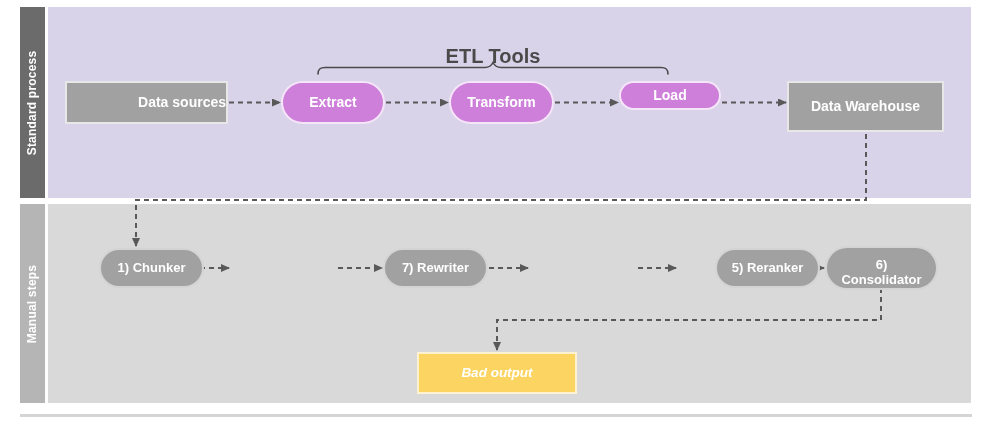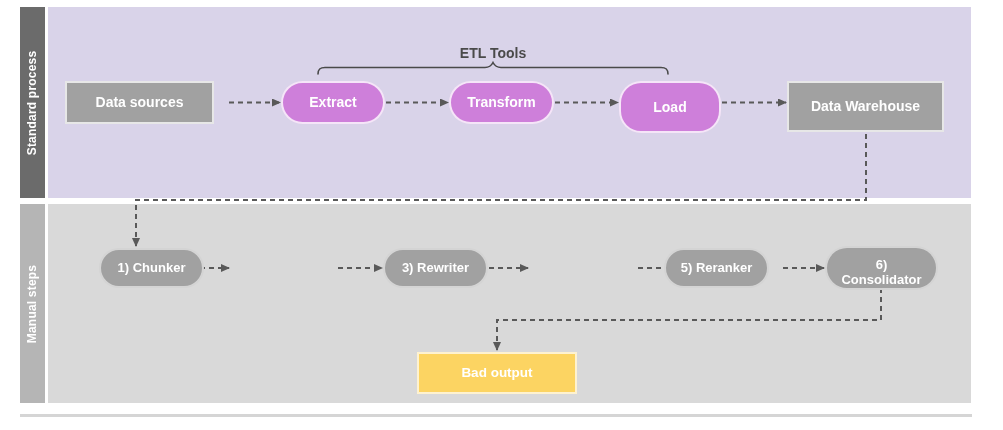--- a/index.html
+++ b/index.html
@@ -33,24 +33,24 @@
   .node{
     position:absolute;display:flex;align-items:center;justify-content:center;
     color:var(--node-text);font-weight:bold;text-align:center;line-height:1.2;
     box-sizing:border-box;
   }
   .rect{border:2px solid rgba(255,255,255,.75);font-size:14px;}
   .pill{border-radius:22px;border:2px solid rgba(255,255,255,.55);font-size:13px;}
   .pill-purple{background:var(--node-purple);border-color:rgba(255,255,255,.8);font-size:14px;}
   .pill-gray{background:var(--node-gray);}
   .rect-gray{background:var(--node-gray);}
-  .rect-yellow{background:var(--node-yellow);border-color:rgba(255,255,255,.7);font-size:13.5px;}
+  .rect-yellow{background:var(--node-yellow);border-color:rgba(255,255,255,.7);font-size:13.5px;font-style:italic;}
   .bracket-label{
     position:absolute;left:433px;top:45px;width:120px;text-align:center;
-    color:var(--bracket-text);font-size:14px;font-weight:bold;
+    color:var(--bracket-text);font-size:20px;font-weight:bold;
   }
   .bottom-divider{position:absolute;left:20px;top:414px;width:952px;height:3px;background:#d5d5d5;}
 </style>
 </head>
 <body>
 
 <div class="canvas">
 
   <div class="lane-strip" style="left:20px;top:7px;width:25px;height:191px;background:var(--strip-standard-bg);">
     <span>Standard process</span>
@@ -80,43 +80,43 @@
       <line x1="783" y1="268" x2="824" y2="268" marker-end="url(#ah)"></line>
       <path d="M866,125 L866,200 L136,200 L136,246" marker-end="url(#ah)"></path>
       <path d="M881,288 L881,320 L497,320 L497,350" marker-end="url(#ah)"></path>
     </g>
     <path class="bracket-path" d="M318,74 C318,69 320,67.5 325,67.5 L485,67.5 C489,67.5 491,66.5 493,62.5
              C495,66.5 497,67.5 501,67.5 L661,67.5 C666,67.5 668,69 668,74"></path>
   </svg>
 
   <div class="bracket-label">ETL Tools</div>
 
-  <div class="node rect rect-gray" style="left:65px;top:81px;width:149px;height:43px;">
+  <div class="node rect rect-gray" style="left:65px;top:81px;width:163px;height:43px;justify-content:flex-end;">
     <span>Data sources</span>
   </div>
   <div class="node pill pill-purple" style="left:281px;top:81px;width:104px;height:43px;">
     <span>Extract</span>
   </div>
   <div class="node pill pill-purple" style="left:449px;top:81px;width:105px;height:43px;">
     <span>Transform</span>
   </div>
-  <div class="node pill pill-purple" style="left:619px;top:81px;width:102px;height:52px;">
+  <div class="node pill pill-purple" style="left:619px;top:81px;width:102px;height:29px;">
     <span>Load</span>
   </div>
   <div class="node rect rect-gray" style="left:787px;top:81px;width:157px;height:51px;">
     <span>Data Warehouse</span>
   </div>
 
   <div class="node pill pill-gray" style="left:99px;top:248px;width:105px;height:40px;">
     <span>1) Chunker</span>
   </div>
   <div class="node pill pill-gray" style="left:383px;top:248px;width:105px;height:40px;">
-    <span>3) Rewriter</span>
+    <span>7) Rewriter</span>
   </div>
-  <div class="node pill pill-gray" style="left:664px;top:248px;width:105px;height:40px;">
+  <div class="node pill pill-gray" style="left:715px;top:248px;width:105px;height:40px;">
     <span>5) Reranker</span>
   </div>
   <div class="node pill pill-gray" style="left:825px;top:246px;width:113px;height:44px;align-items:flex-end;">
     <span style="max-width:90px;">6) Consolidator</span>
   </div>
   <div class="node rect rect-yellow" style="left:417px;top:352px;width:160px;height:42px;">
     <span>Bad output</span>
   </div>
 
   <div class="bottom-divider"></div>

